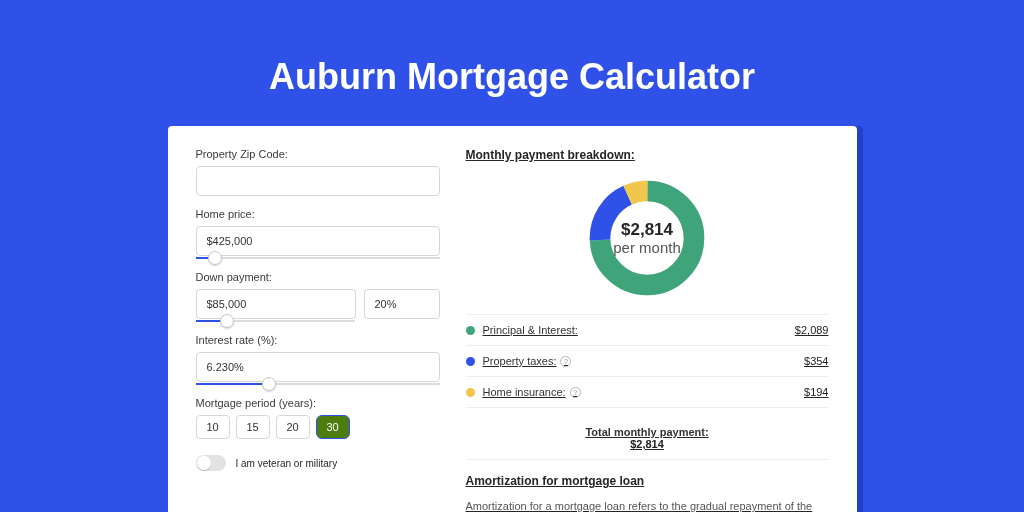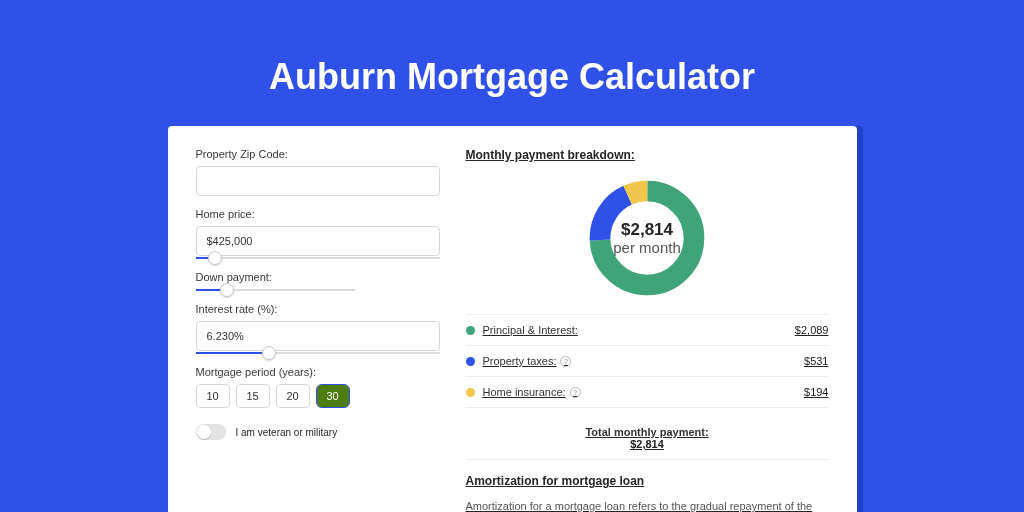--- a/index.html
+++ b/index.html
@@ -137,20 +137,24 @@
       <label class="field-label">Home price:</label>
       <input class="text-input" value="$425,000" style="">
       <div class="slider-track">
         <div class="slider-fill" id="hp-fill" style="width: 8%;"></div>
         <div class="slider-thumb" id="hp-thumb" style="left: 8%;"></div>
       </div>
     </div>
 
     <div class="field-row">
       <label class="field-label">Down payment:</label>
+      <div class="dp-row">
+        <input class="text-input" style="flex: 1 1 0%;" value="$85,000">
+        <input class="text-input small" value="20%" style="">
+      </div>
       <div class="slider-track" style="width:159px">
         <div class="slider-fill" id="dp-fill" style="width: 20%;"></div>
         <div class="slider-thumb" id="dp-thumb" style="left: 20%;"></div>
       </div>
     </div>
 
     <div class="field-row">
       <label class="field-label">Interest rate (%):</label>
       <input class="text-input" value="6.230%" style="">
       <div class="slider-track">
@@ -200,21 +204,21 @@
 
     <div class="legend" id="legend">
         <div class="legend-row">
           <span class="legend-dot" style="background:#3fa47a"></span>
           <span class="legend-label">Principal &amp; Interest:</span>
           <span class="legend-value">$2,089</span>
         </div>
         <div class="legend-row">
           <span class="legend-dot" style="background:#2f51e8"></span>
           <span class="legend-label">Property taxes: <span class="info-icon">?</span></span>
-          <span class="legend-value">$531</span>
+          <span class="legend-value">$354</span>
         </div>
         <div class="legend-row">
           <span class="legend-dot" style="background:#f0c64b"></span>
           <span class="legend-label">Home insurance: <span class="info-icon">?</span></span>
           <span class="legend-value">$194</span>
         </div>
         <div class="legend-row legend-total">
           <span class="legend-dot"></span>
           <span class="legend-label">Total monthly payment:</span>
           <span class="legend-value">$2,814</span>

